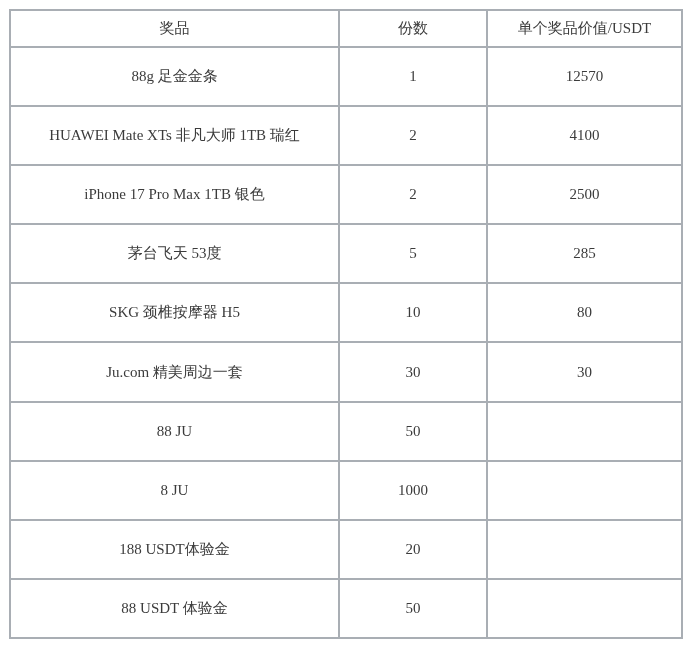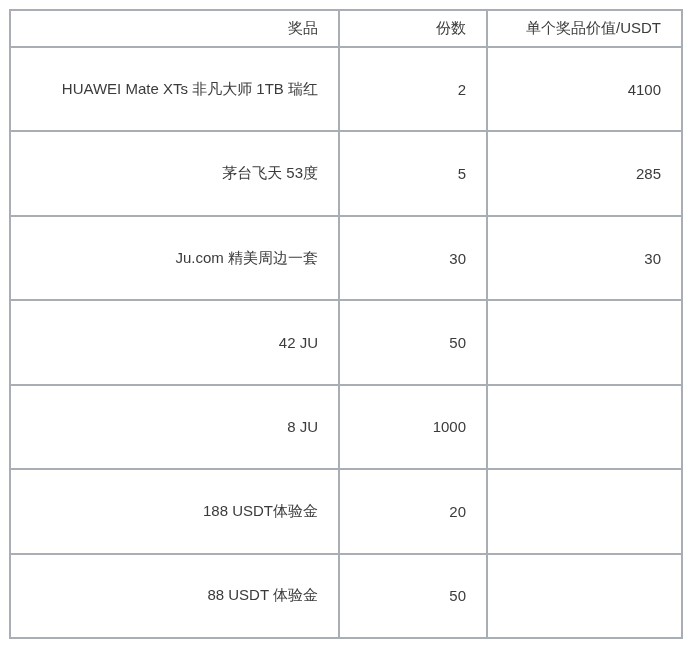--- a/index.html
+++ b/index.html
@@ -21,28 +21,29 @@
     width: 672px;
     height: 630px;
     background: #ffffff;
   }
   table.prizes col.c1 { width: 329px; }
   table.prizes col.c2 { width: 148px; }
   table.prizes col.c3 { width: 195px; }
   table.prizes th,
   table.prizes td {
     border: 2px solid #a9aeb4;
-    text-align: right;
+    text-align: center;
     vertical-align: middle;
     color: #3b3b3b;
     font-size: 15px;
     font-weight: 400;
-    padding: 0 20px;
+    padding: 0 11px;
     overflow: hidden;
     white-space: nowrap;
+    font-family: Liberation Serif, serif;
   }
   table.prizes thead th {
     height: 35px;
     font-weight: 400;
   }
   table.prizes tbody td {
     height: 37px;
   }
 </style>
 </head>
@@ -57,36 +58,51 @@
     </colgroup>
     <thead>
       <tr>
         <th>奖品</th>
         <th>份数</th>
         <th>单个奖品价值/USDT</th>
       </tr>
     </thead>
     <tbody>
         <tr>
+    <td>88g 足金金条</td>
+    <td>1</td>
+    <td>12570</td>
+  </tr>
+        <tr>
     <td>HUAWEI Mate XTs 非凡大师 1TB 瑞红</td>
     <td>2</td>
     <td>4100</td>
+  </tr>
+        <tr>
+    <td>iPhone 17 Pro Max 1TB 银色</td>
+    <td>2</td>
+    <td>2500</td>
   </tr>
         <tr>
     <td>茅台飞天 53度</td>
     <td>5</td>
     <td>285</td>
   </tr>
         <tr>
+    <td>SKG 颈椎按摩器 H5</td>
+    <td>10</td>
+    <td>80</td>
+  </tr>
+        <tr>
     <td>Ju.com 精美周边一套</td>
     <td>30</td>
     <td>30</td>
   </tr>
         <tr>
-    <td>42 JU</td>
+    <td>88 JU</td>
     <td>50</td>
     <td></td>
   </tr>
         <tr>
     <td>8 JU</td>
     <td>1000</td>
     <td></td>
   </tr>
         <tr>
     <td>188 USDT体验金</td>

